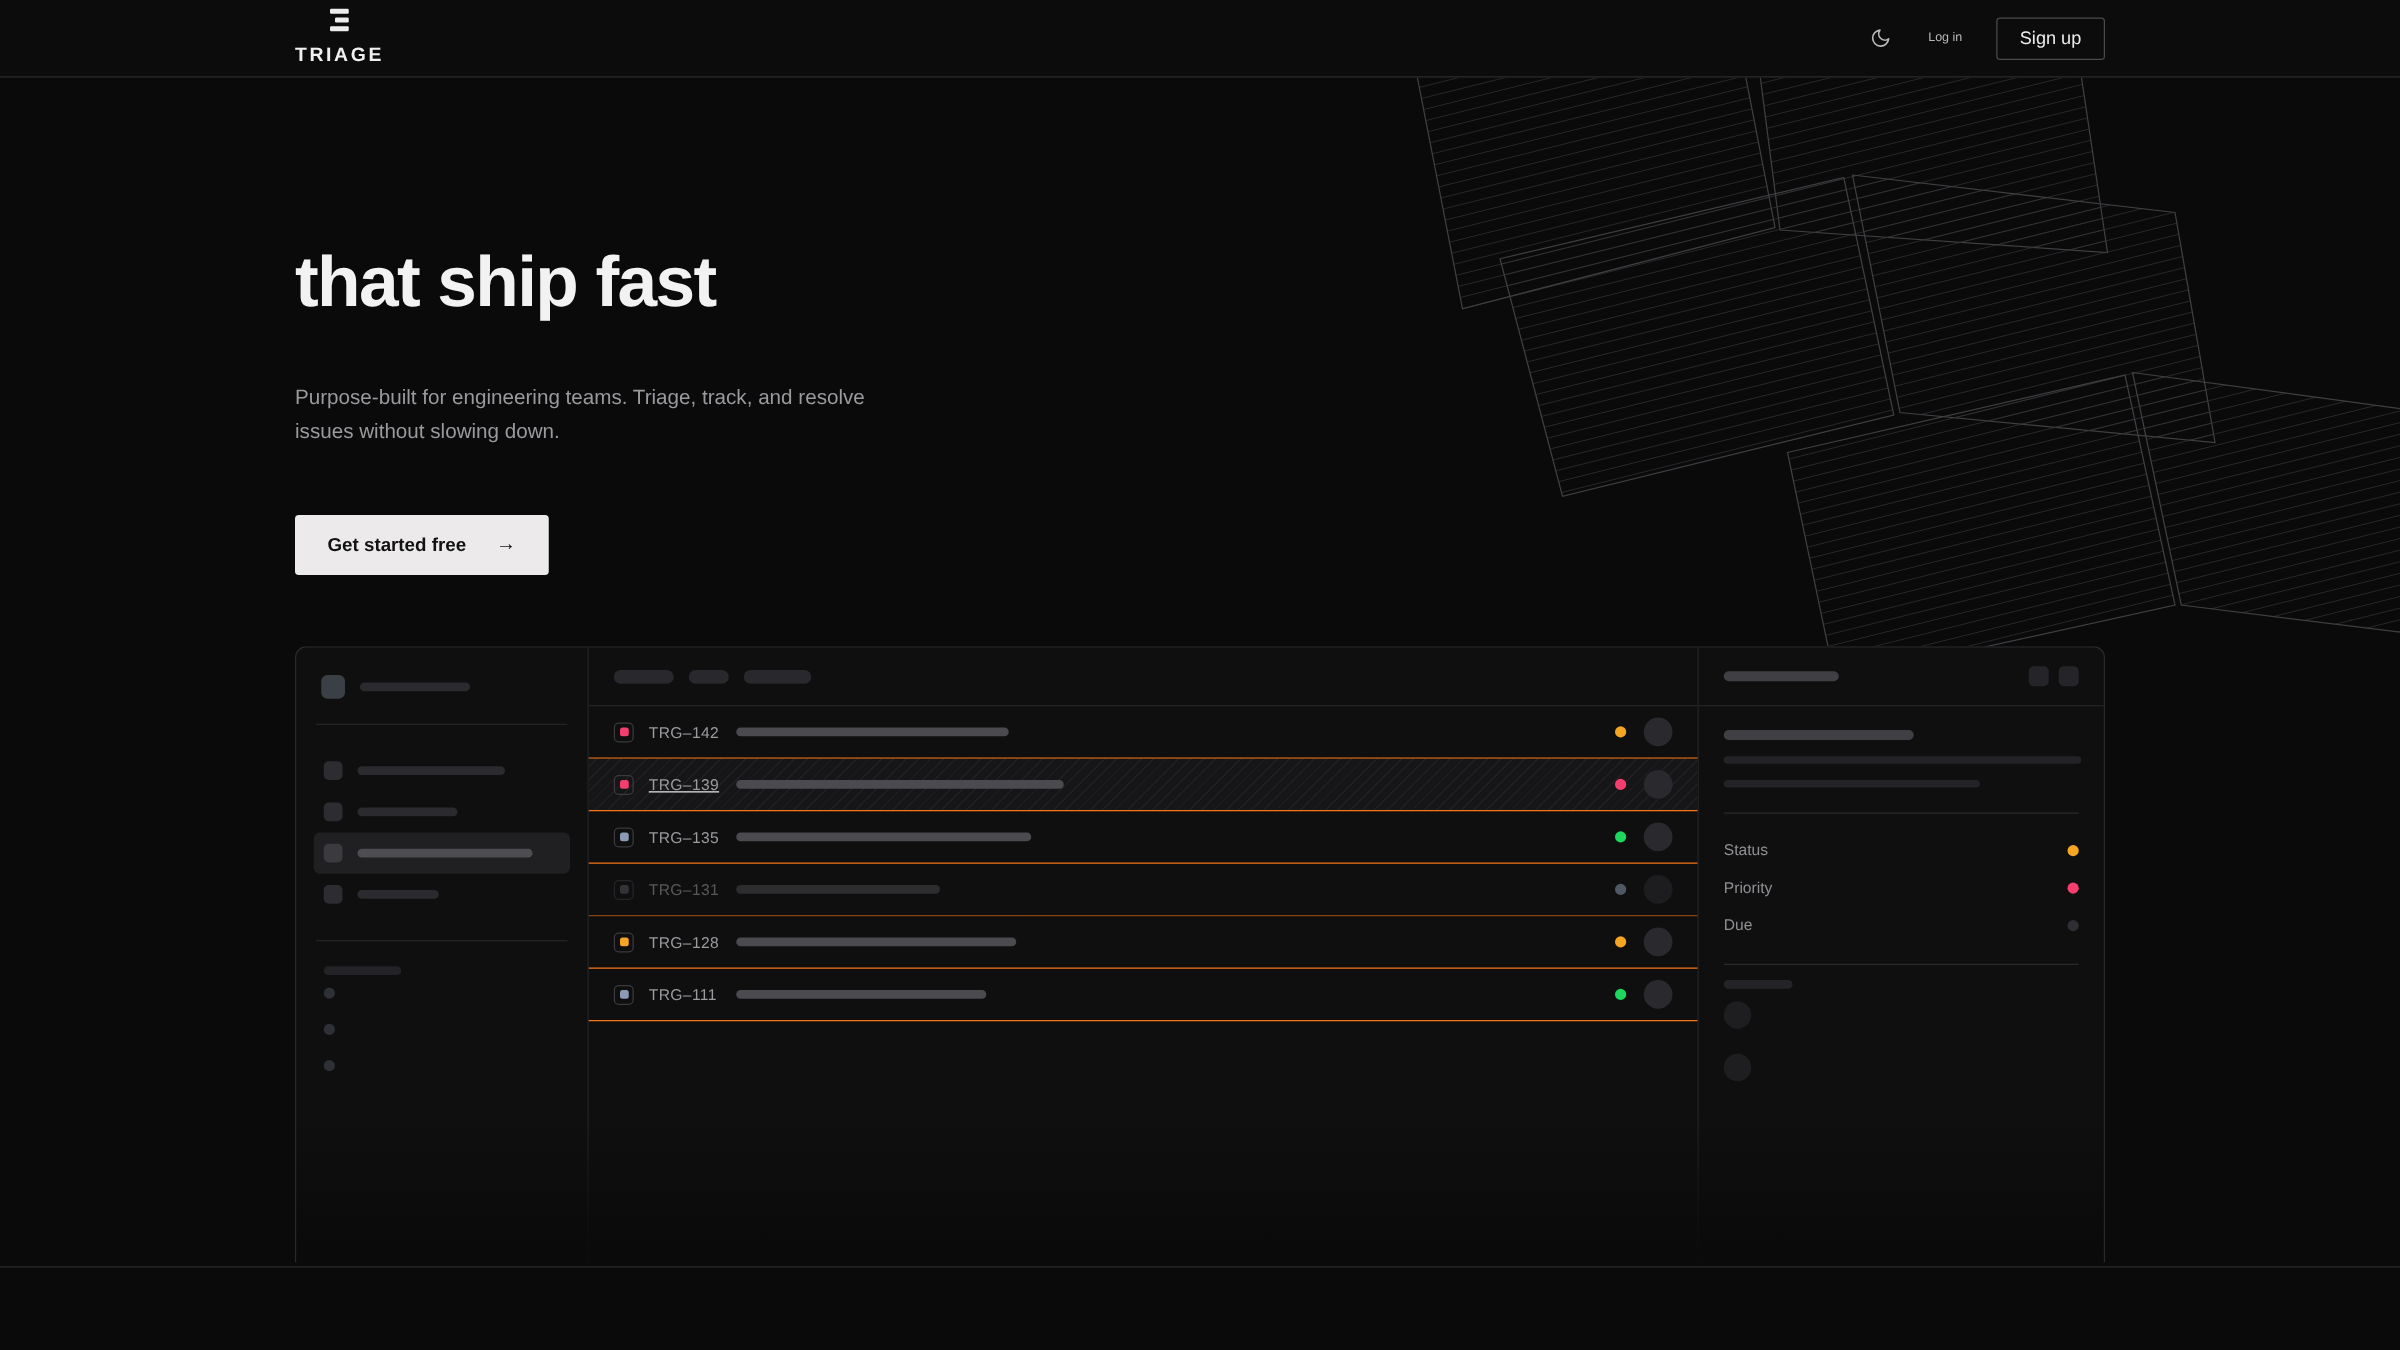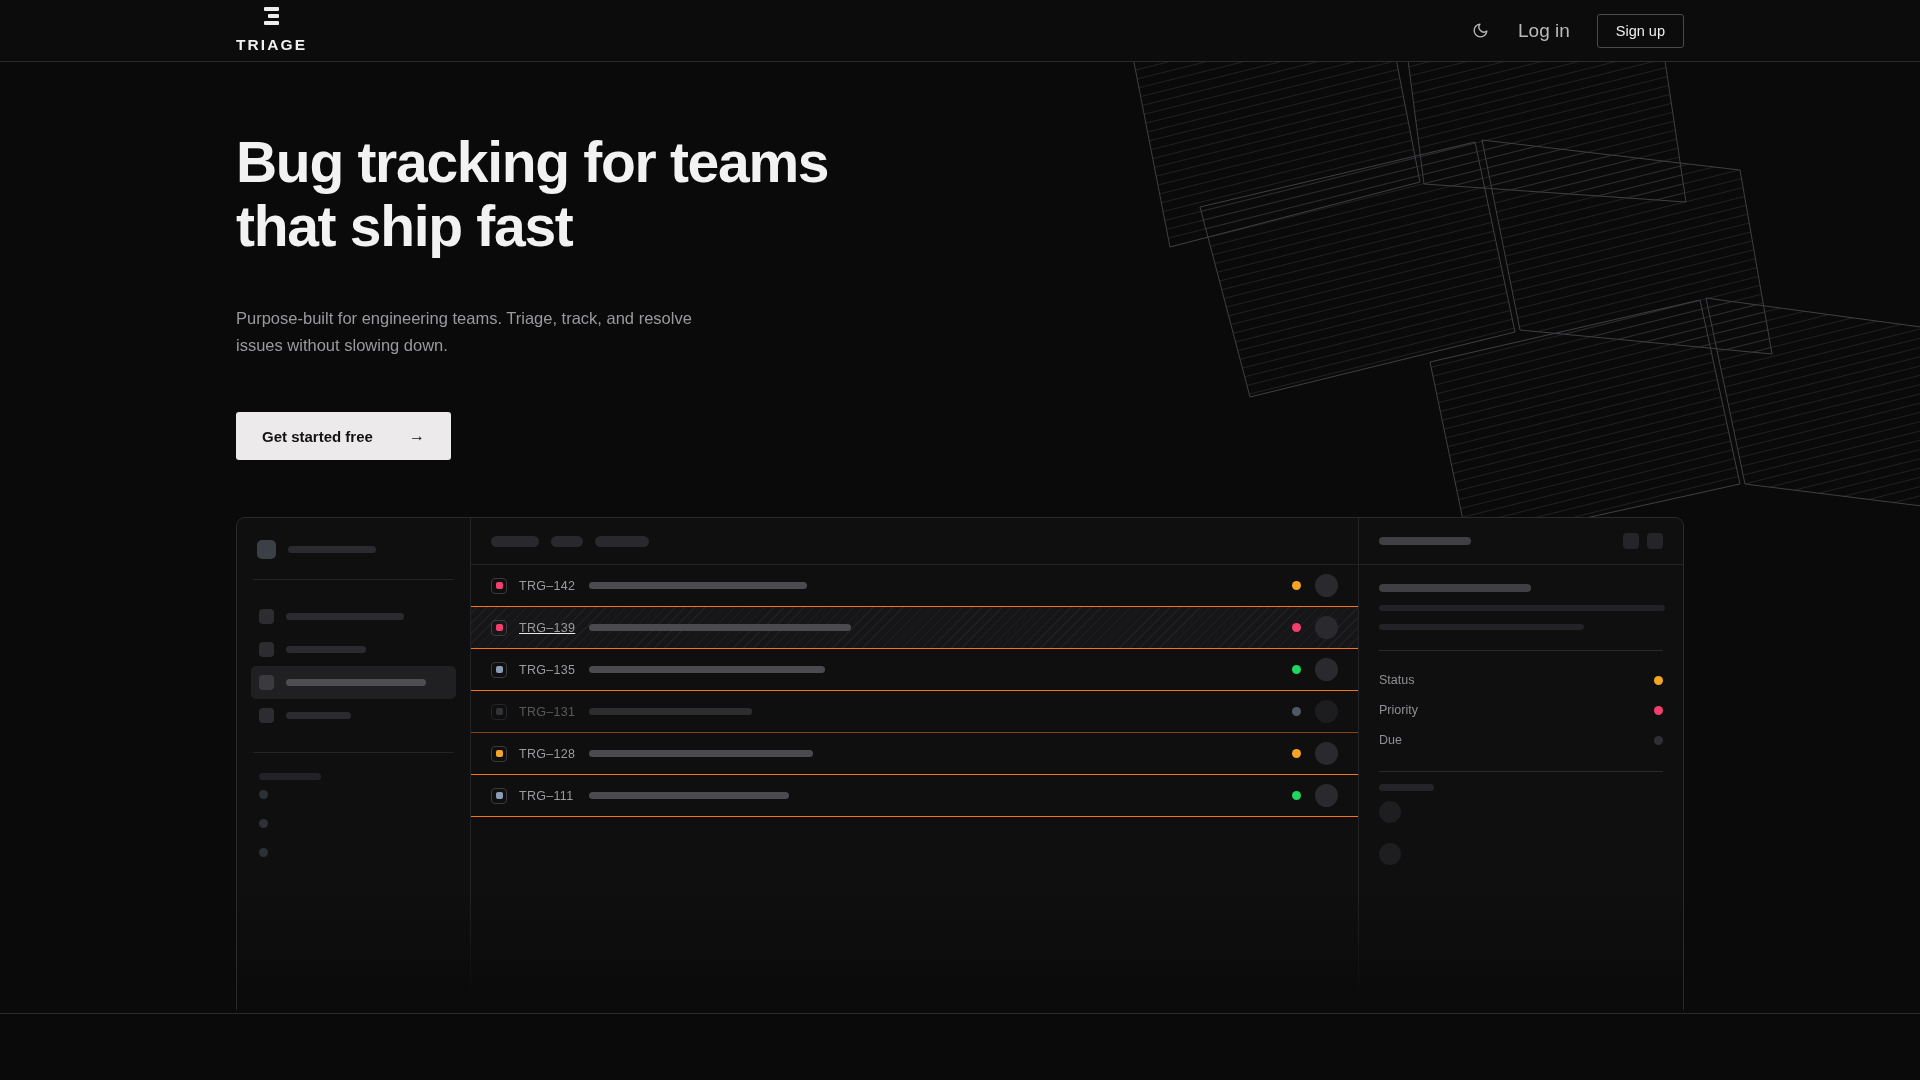--- a/index.html
+++ b/index.html
@@ -39,21 +39,21 @@
   .brand-mark i:nth-child(3){ width:15px; }
   .brand-name{
     font-size:15.5px; font-weight:700; letter-spacing:2.1px; color:#f0f0f0;
   }
   .header-right{ display:flex; align-items:center; gap:27px; }
   .moon-btn{
     width:22px;height:22px;display:flex;align-items:center;justify-content:center;
     cursor:pointer;
   }
   .login-link{
-    font-size:19px; color:#b9b9bb; cursor:pointer; text-decoration:none;
+    font-size:10px; color:#b9b9bb; cursor:pointer; text-decoration:none;
   }
   .signup-btn{
     font-size:14.5px; color:#ededed;
     border:1px solid #4a4a4e;
     padding:8px 18px; border-radius:3px;
     background:transparent; cursor:pointer;
     font-family:"Liberation Sans", sans-serif;
   }
 
   
@@ -81,21 +81,21 @@
   }
   .hero-sub{
     margin-top:46px;
     font-size:16.5px;
     line-height:1.62;
     color:#9a9a9e;
     max-width:470px;
   }
   .cta-btn{
     margin-top:54px;
-    display:inline-flex; align-items:center; gap:36px;
+    display:inline-flex; align-items:center; gap:24px;
     background:#eceaea; color:#121213;
     border:none; border-radius:3px;
     padding:3px 26px; height:48px;
     font-size:15px; font-weight:700;
     cursor:pointer;
     font-family:"Liberation Sans", sans-serif;
   }
   .cta-btn .arrow{ font-size:16px; line-height:1; }
 
   
@@ -261,21 +261,21 @@
       <polygon points="300,-34 560,-5 586,170 324,152"></polygon>
       <polygon points="100,175 375,110 415,300 150,365"></polygon>
       <polygon points="382,108 640,138 672,322 420,298"></polygon>
       <polygon points="330,330 600,268 640,452 368,512"></polygon>
       <polygon points="606,266 858,300 886,482 645,452"></polygon>
     </g>
   </svg>
 
   <div class="hero-copy">
     <h1 class="hero-title">
-      <span>Bug tracking for teams</span><br>
+      <br>
       <span>that ship fast</span>
     </h1>
     <p class="hero-sub">Purpose-built for engineering teams. Triage, track, and resolve issues without slowing down.</p>
     <button class="cta-btn">
       <span>Get started free</span>
       <span class="arrow">→</span>
     </button>
   </div>
 
 </section>

